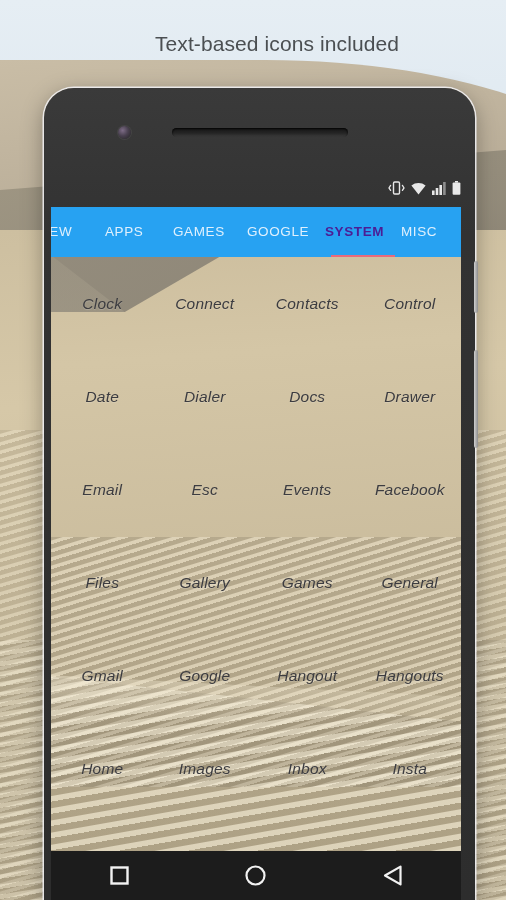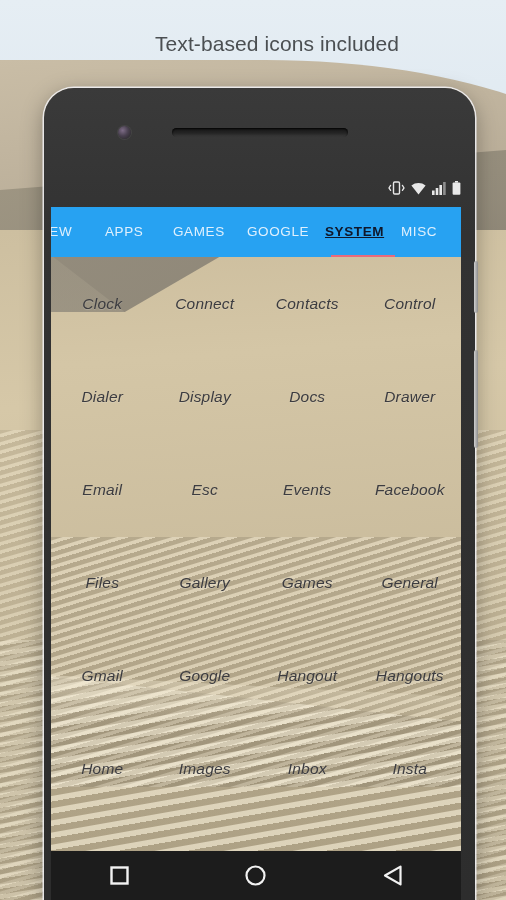--- a/index.html
+++ b/index.html
@@ -159,21 +159,21 @@
     position:absolute; left:0; top:0; width:100%; height:50px;
     background:#27a2f2;
     display:flex; align-items:center;
   }
   .tab {
     flex:0 0 auto;
     font-size:13.5px; color:#dff0fd; letter-spacing:.6px;
     text-align:left; position:relative;
     height:50px; line-height:50px;
   }
-  .tab.active { color:#0f172a; font-weight:700;text-decoration:underline; }
+  .tab.active { color:#4c1d95; font-weight:700; }
   .tab.active::after {
     content:""; position:absolute; left:6px; right:6px; bottom:0;
     height:2px; background:#e86a7c;
   }
 
   
   .grid {
     position:absolute; left:0; top:50px; width:100%;
     display:grid;
     grid-template-columns:repeat(4,1fr);
@@ -274,24 +274,24 @@
             <span class="cell-label">Connect</span>
           </div>
         <div class="cell">
             <span class="cell-label">Contacts</span>
           </div>
         <div class="cell">
             <span class="cell-label">Control</span>
           </div>
 
         <div class="cell">
+            <span class="cell-label">Date</span>
+          </div>
+        <div class="cell">
             <span class="cell-label">Dialer</span>
-          </div>
-        <div class="cell">
-            <span class="cell-label">Display</span>
           </div>
         <div class="cell">
             <span class="cell-label">Docs</span>
           </div>
 
         <div class="cell">
             <span class="cell-label">Drawer</span>
           </div>
         <div class="cell">
             <span class="cell-label">Email</span>

